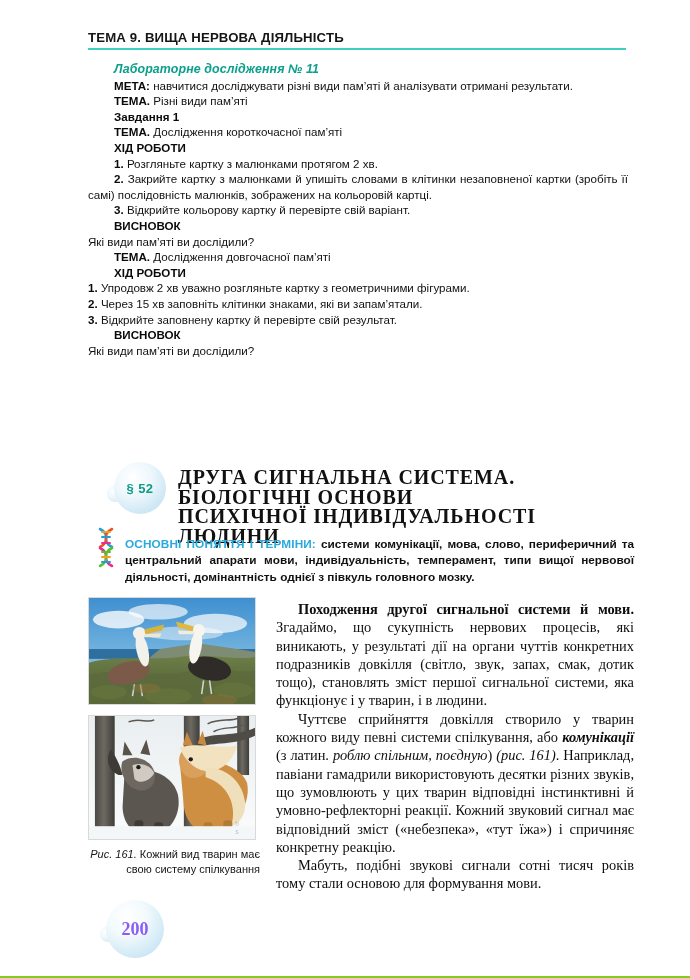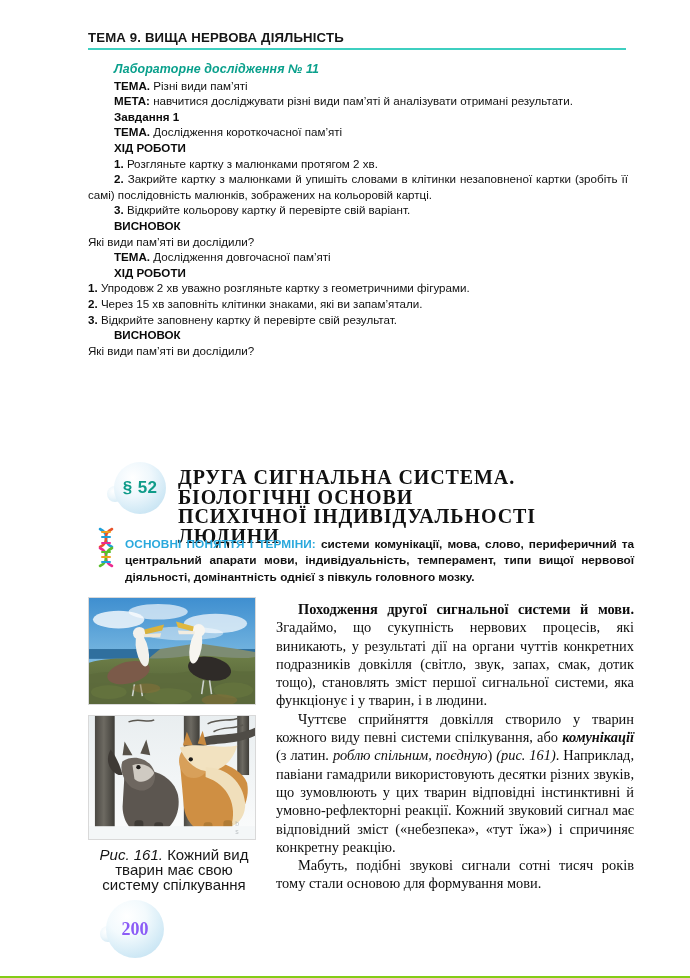--- a/index.html
+++ b/index.html
@@ -98,21 +98,21 @@
     background: radial-gradient(circle at 38% 32%, #ffffff 0%, #ecf6fb 45%, #c9e4f2 100%);
   }
   .sec-num {
     position: absolute;
     left: 0; top: 0;
     width: 52px; height: 52px;
     display: flex;
     align-items: center;
     justify-content: center;
     font-family: "Liberation Sans", sans-serif;
-    font-size: 17px;
+    font-size: 13px;
     font-weight: bold;
     color: #0f9b89;
     letter-spacing: 0.4px;
   }
   .sec-title {
     font-family: "Liberation Serif", serif;
     font-weight: bold;
     font-size: 20px;
     line-height: 19.5px;
     letter-spacing: 0.9px;
@@ -157,22 +157,22 @@
     width: 168px;
     border: 1px solid #d9d9d9;
     box-sizing: border-box;
     display: block;
   }
   .photo-1 { height: 108px; margin-bottom: 10px; }
   .photo-2 { height: 125px; }
   .fig-caption {
     margin-top: 7px;
     width: 172px;
-    text-align: center;
-    font-size: 15px;
+    text-align: right;
+    font-size: 11px;
     line-height: 15px;
     color: #161616;
   }
   .fig-caption i { font-style: italic; }
 
   
   .body-col {
     position: absolute;
     left: 276px;
     top: 600px;
@@ -231,23 +231,23 @@
 <div class="page">
 
   <div class="header">
     <div class="header-title">ТЕМА 9. ВИЩА НЕРВОВА ДІЯЛЬНІСТЬ</div>
     <div class="header-rule"></div>
   </div>
 
   <div class="lab">
     <p class="lab-title">Лабораторне дослідження № 11</p>
 
+    <p><b>МЕТА:</b><span> навчитися досліджувати різні види пам’яті й аналізувати отримані результати.</span></p>
+
     <p><b>ТЕМА.</b><span> Різні види пам’яті</span></p>
-
-    <p><b>МЕТА:</b><span> навчитися досліджувати різні види пам’яті й аналізувати отримані результати.</span></p>
 
 
     <p><b>Завдання 1</b></p>
     <p><b>ТЕМА.</b><span> Дослідження короткочасної пам’яті</span></p>
     <p><b>ХІД РОБОТИ</b></p>
     <p><b>1.</b><span> Розгляньте картку з малюнками протягом 2 хв.</span></p>
     <p><b>2.</b><span> Закрийте картку з малюнками й упишіть словами в клітинки незаповненої картки (зробіть її самі) послідовність малюнків, зображених на кольоровій картці.</span></p>
     <p><b>3.</b><span> Відкрийте кольорову картку й перевірте свій варіант.</span></p>
     <p><b>ВИСНОВОК</b></p>
     <p class="noind">Які види пам’яті ви дослідили?</p>

